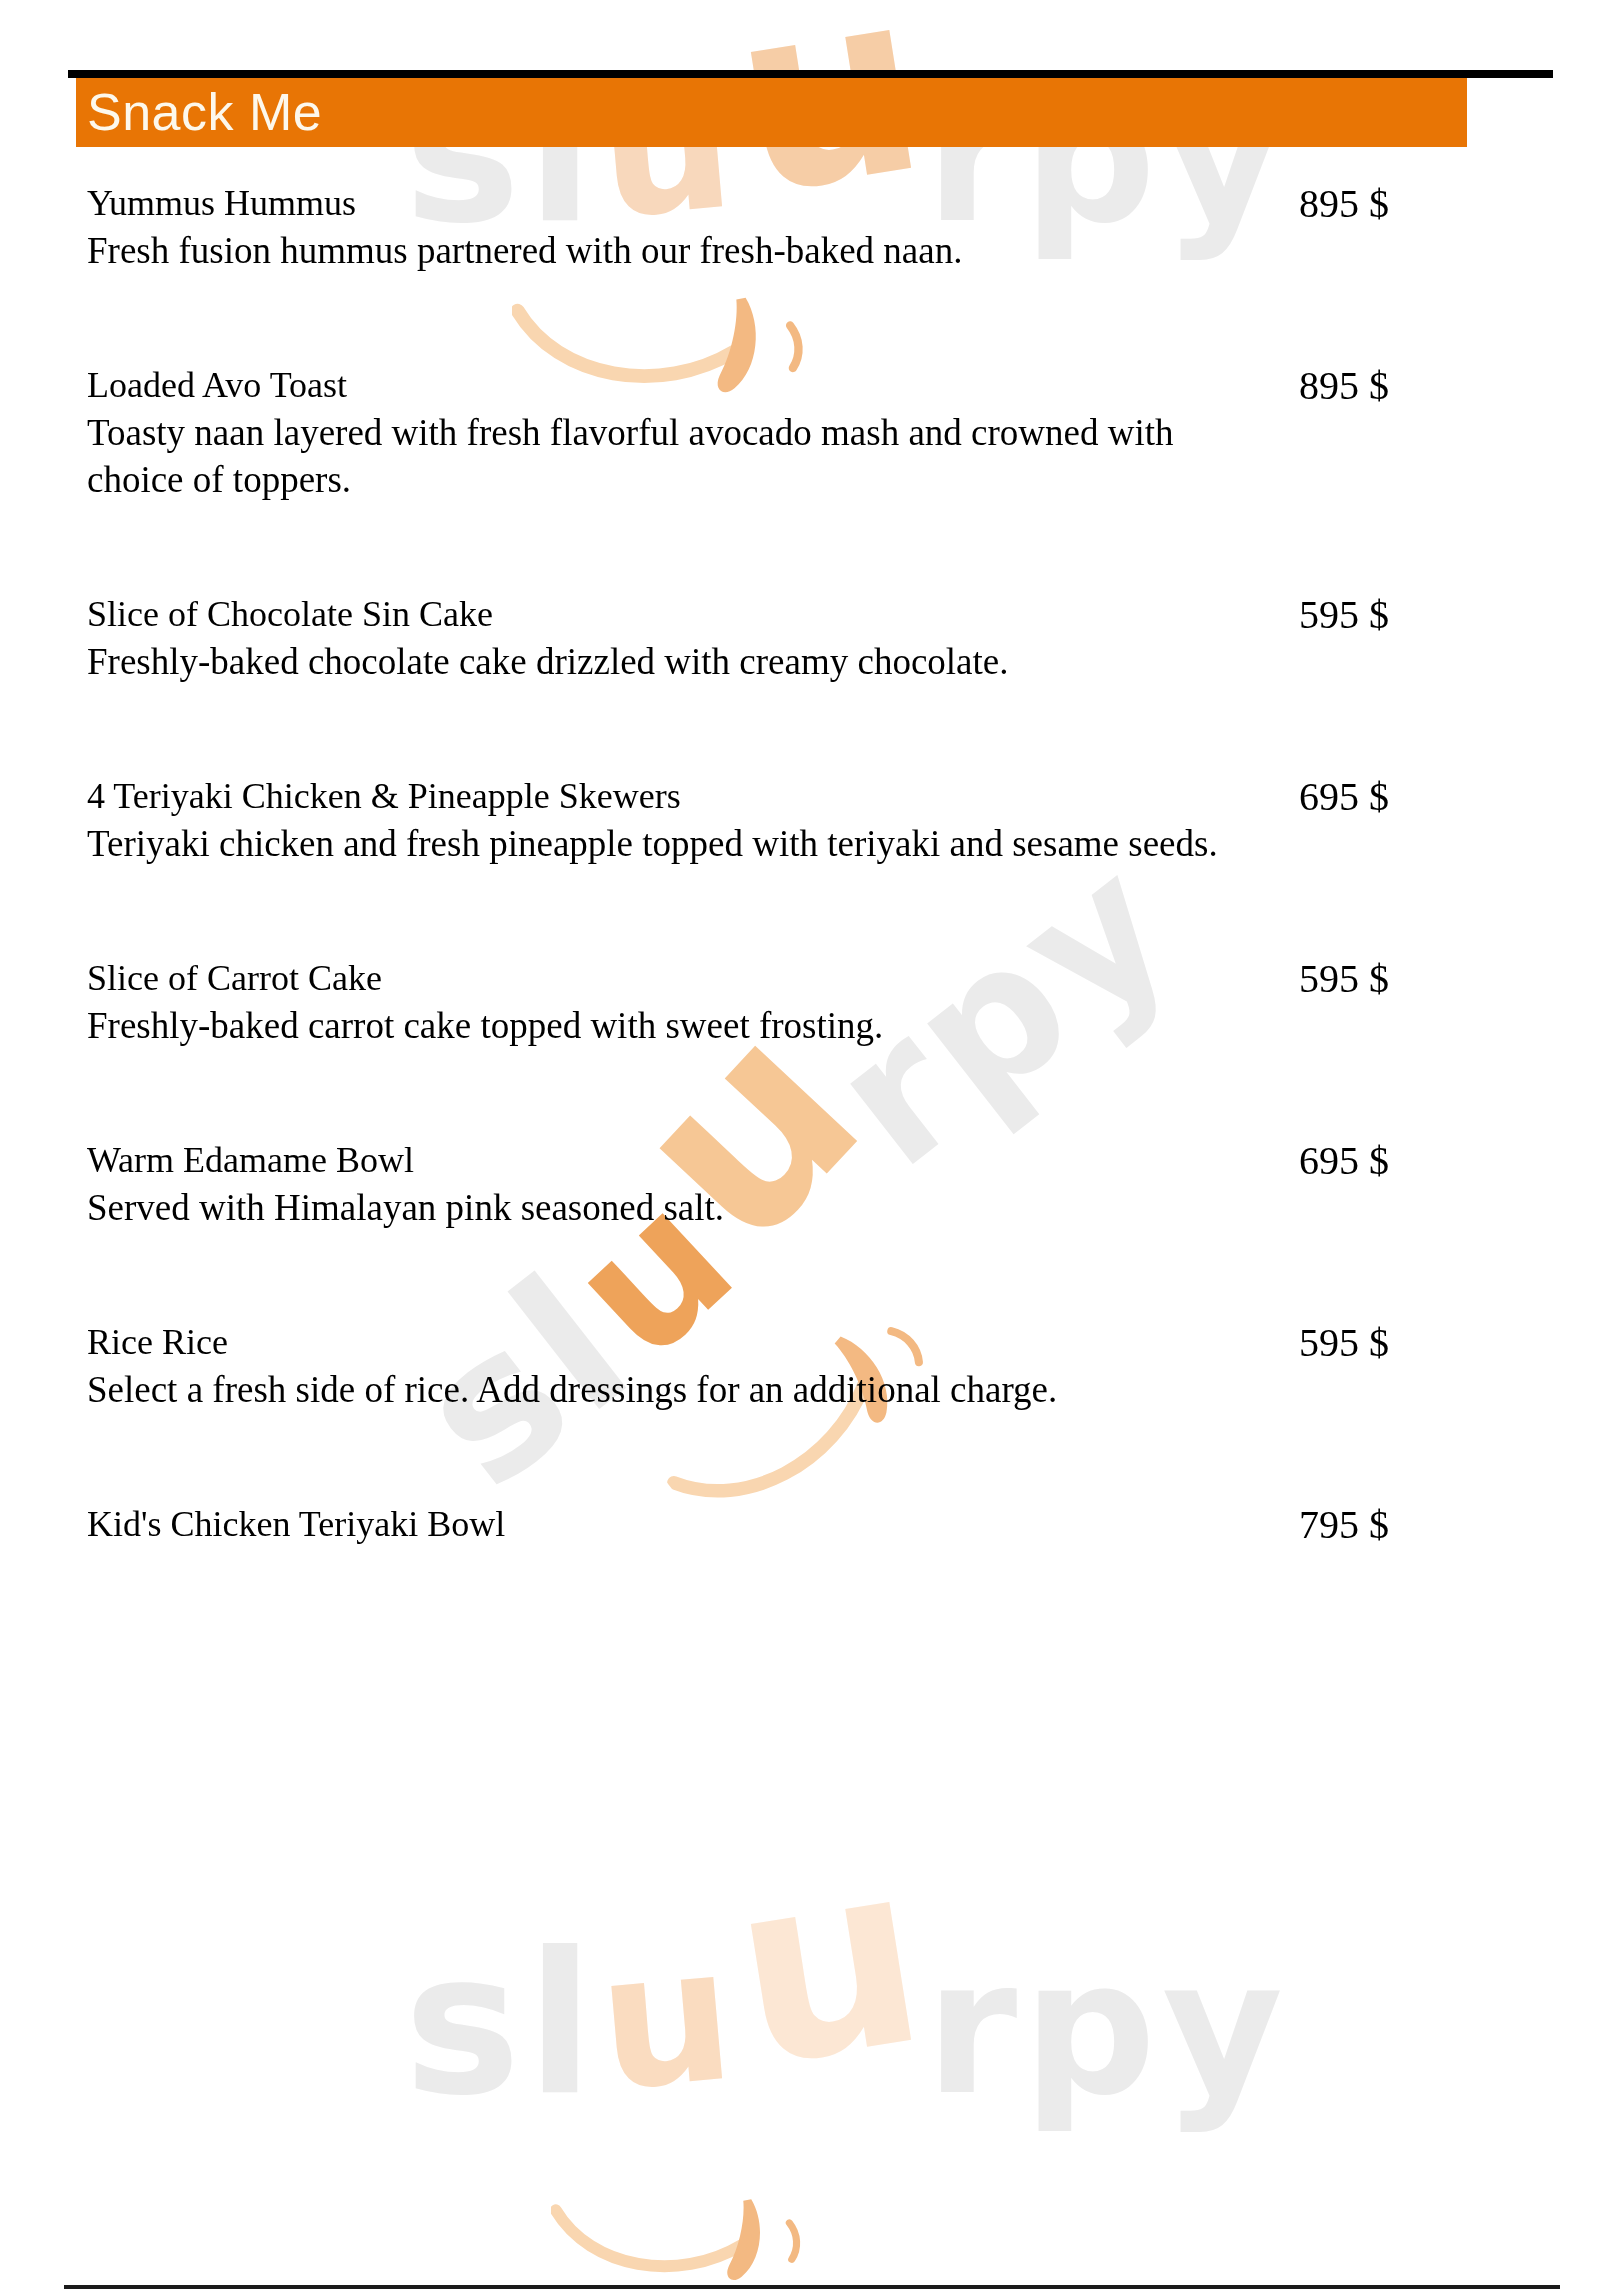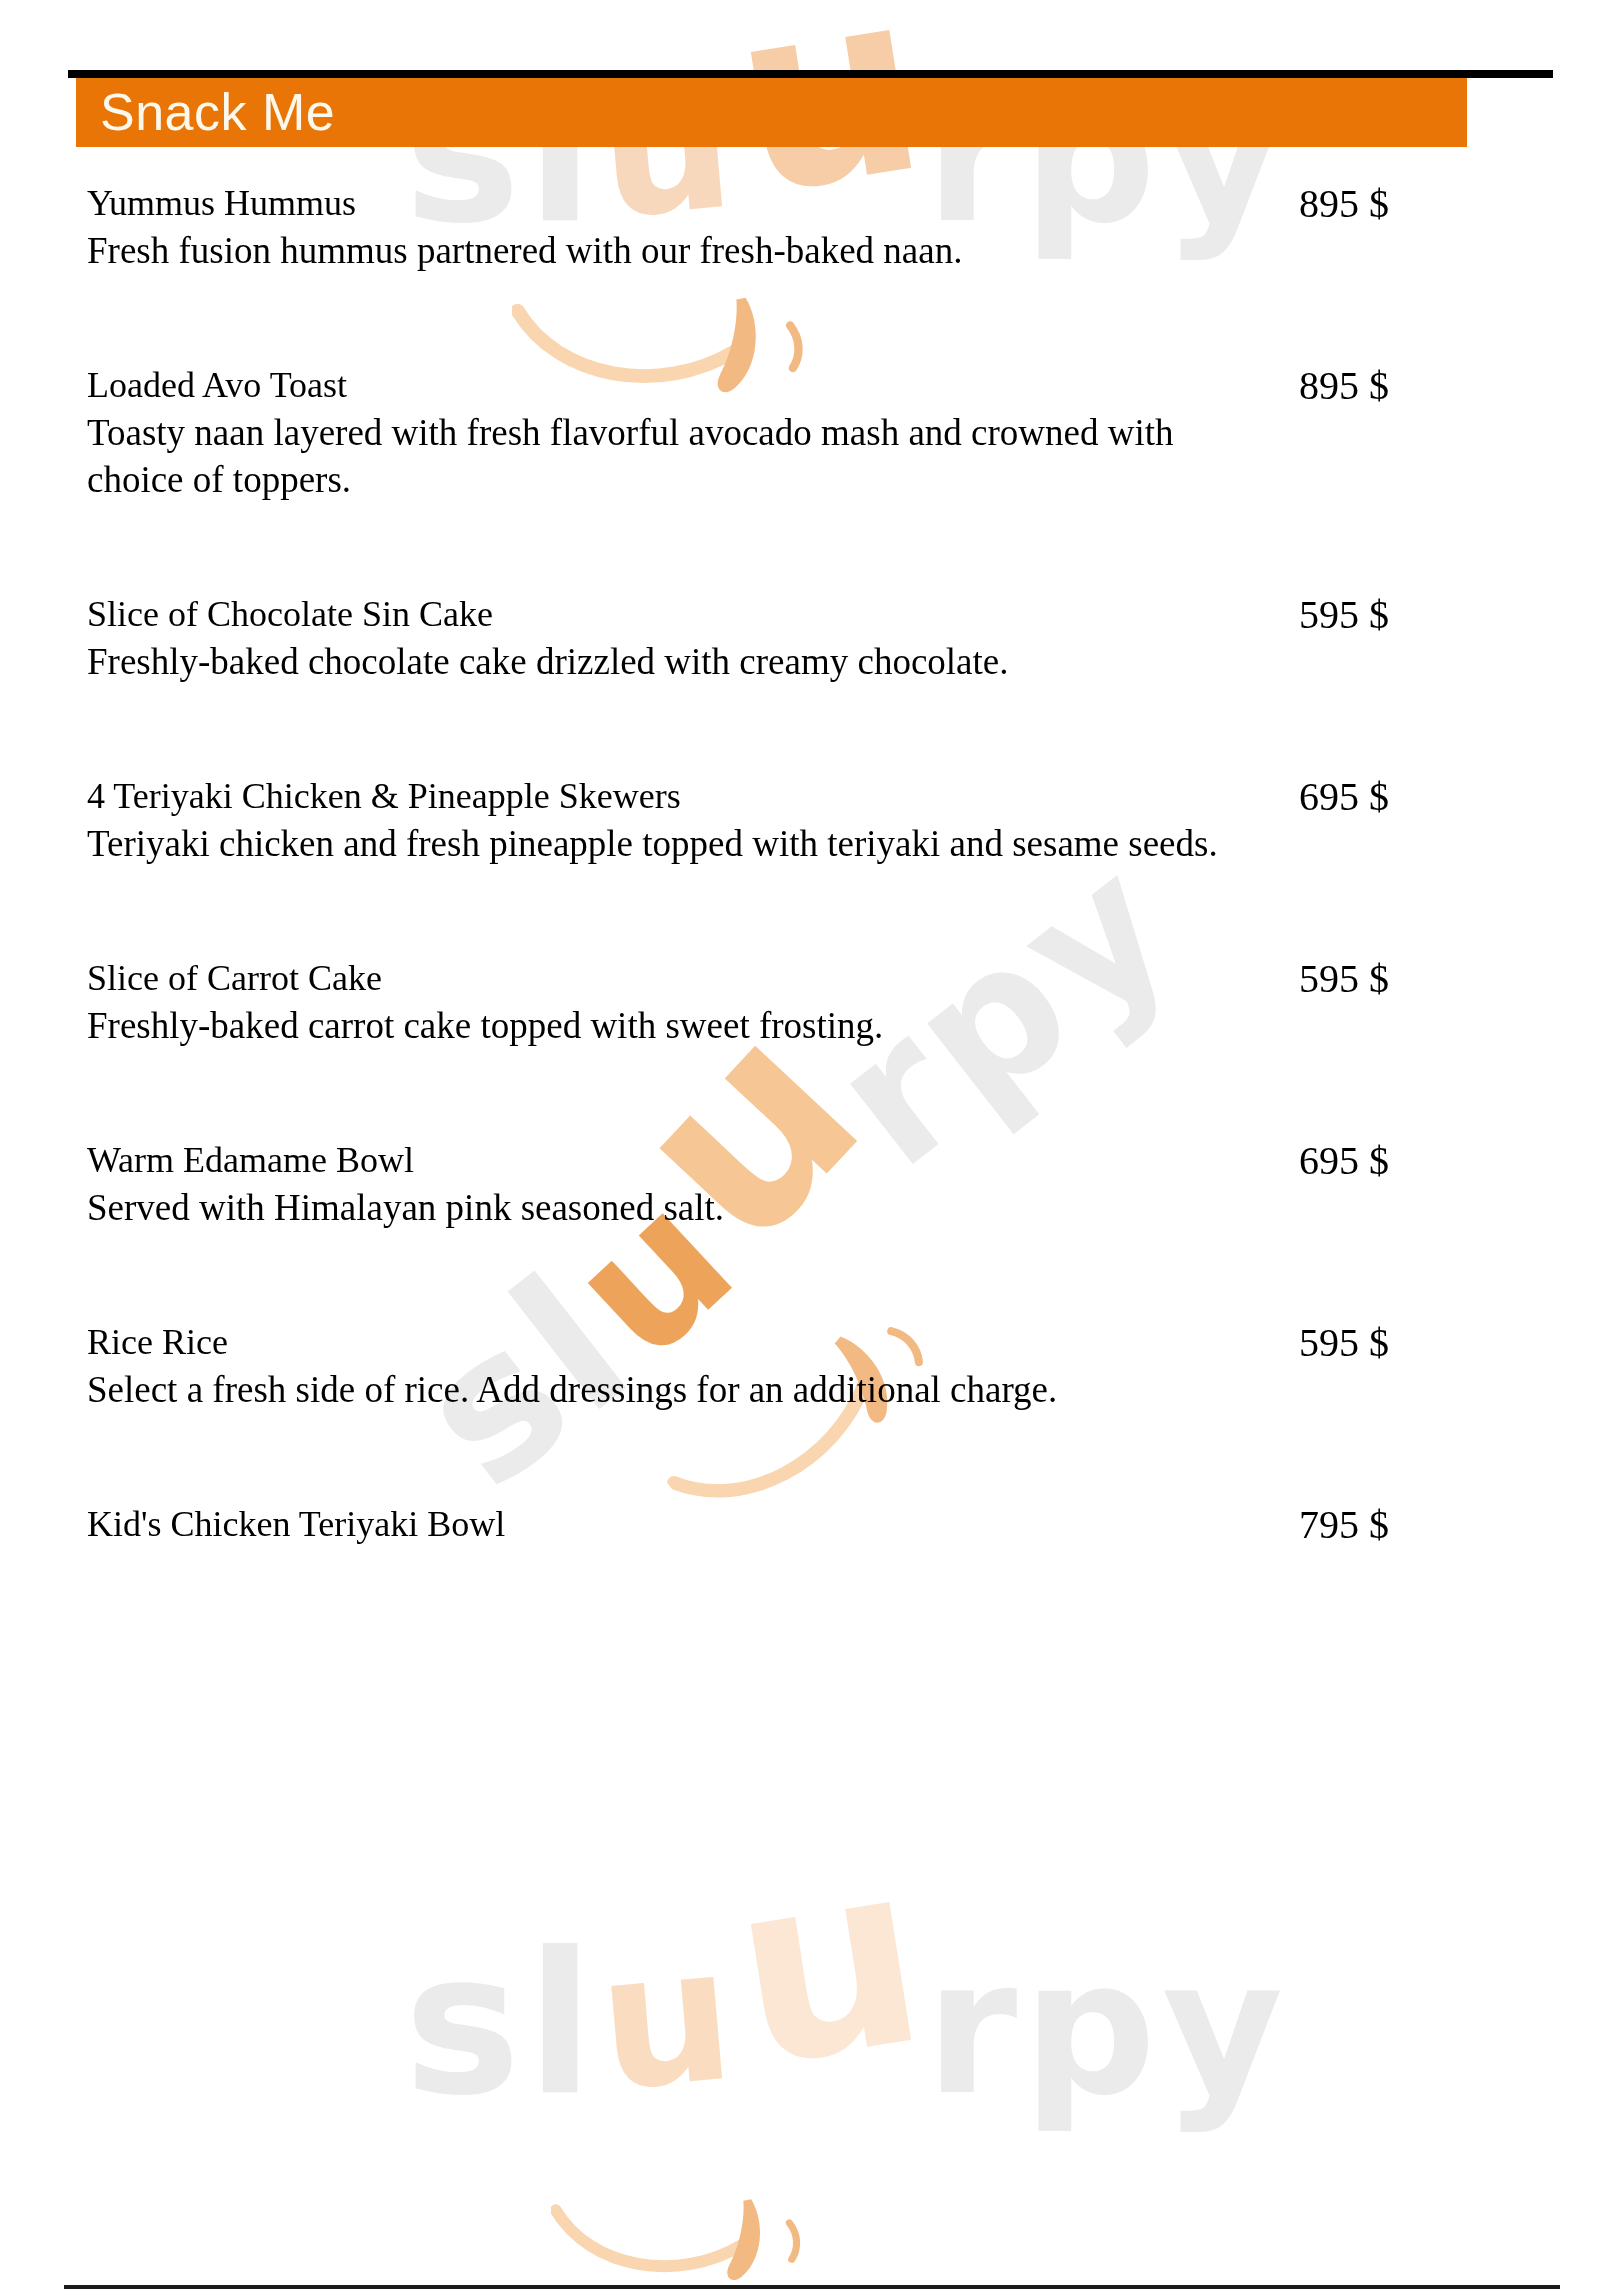--- a/index.html
+++ b/index.html
@@ -30,21 +30,21 @@
   .bottom-bar{position:absolute;left:64px;top:2285px;width:1496px;height:3.9px;background:var(--bottom-bar);z-index:3;}
 
   
   .header-banner{
     position:absolute;left:76px;top:77px;width:1391px;height:70px;
     background:var(--header-bg);z-index:2;
   }
   .header-banner .section-title{
     font-family:"Liberation Sans","DejaVu Sans",sans-serif;
     font-size:52px;line-height:70px;color:var(--header-text);
-    padding-left:24px;letter-spacing:0.5px;
+    padding-left:11px;letter-spacing:0.5px;
   }
 
   
   .menu{position:absolute;left:87px;top:180px;width:1402px;z-index:1;}
   .item{position:relative;margin-bottom:88px;}
   .item-title{font-size:36px;line-height:47px;}
   .item-price{position:absolute;left:1212px;top:0;font-size:40px;line-height:47px;white-space:nowrap;}
   .item-desc{font-size:37px;line-height:47px;width:1142px;}
 
   

